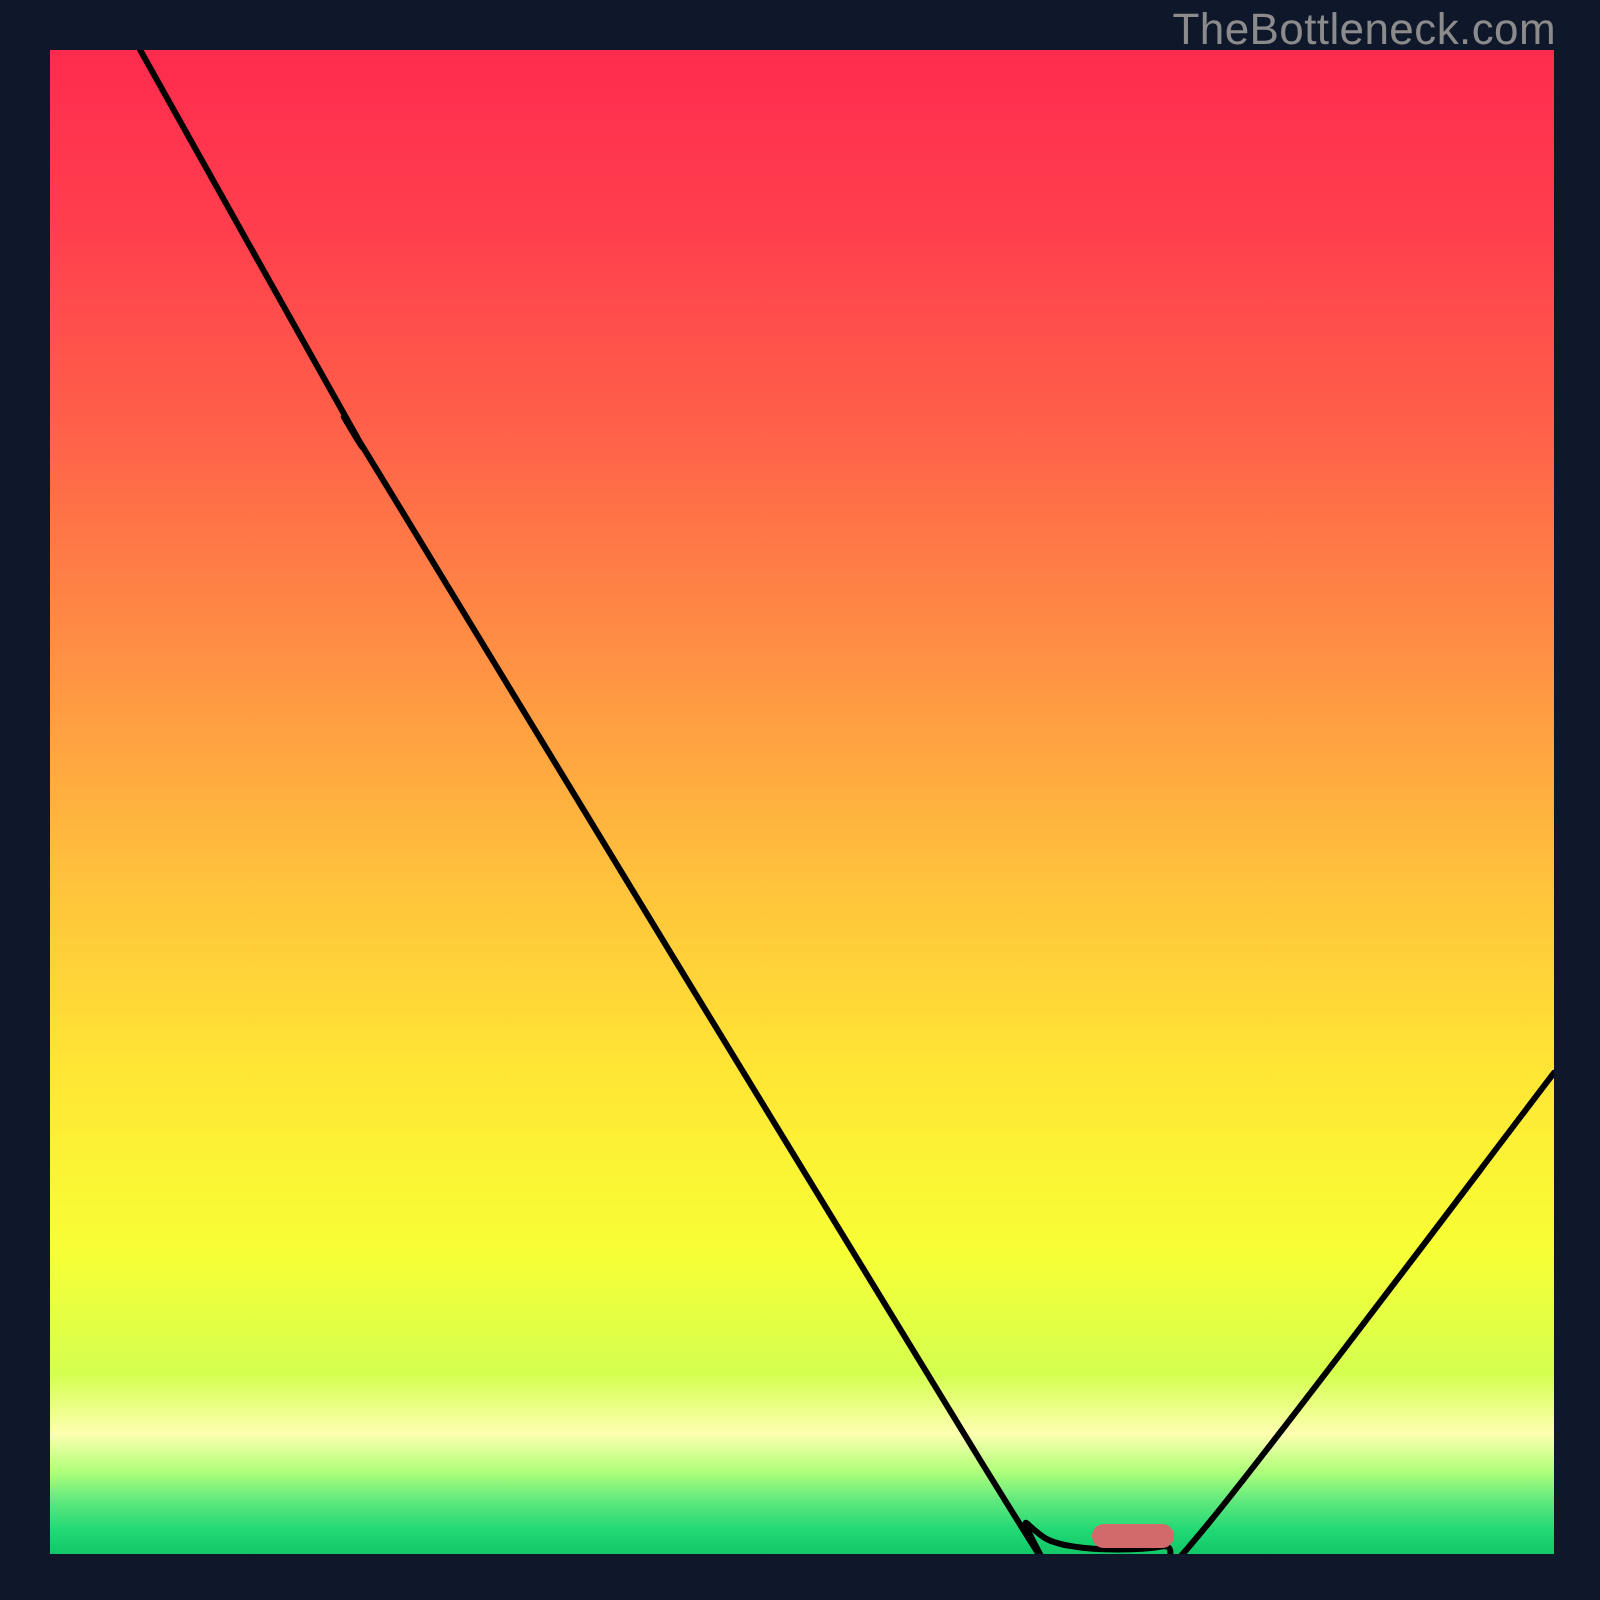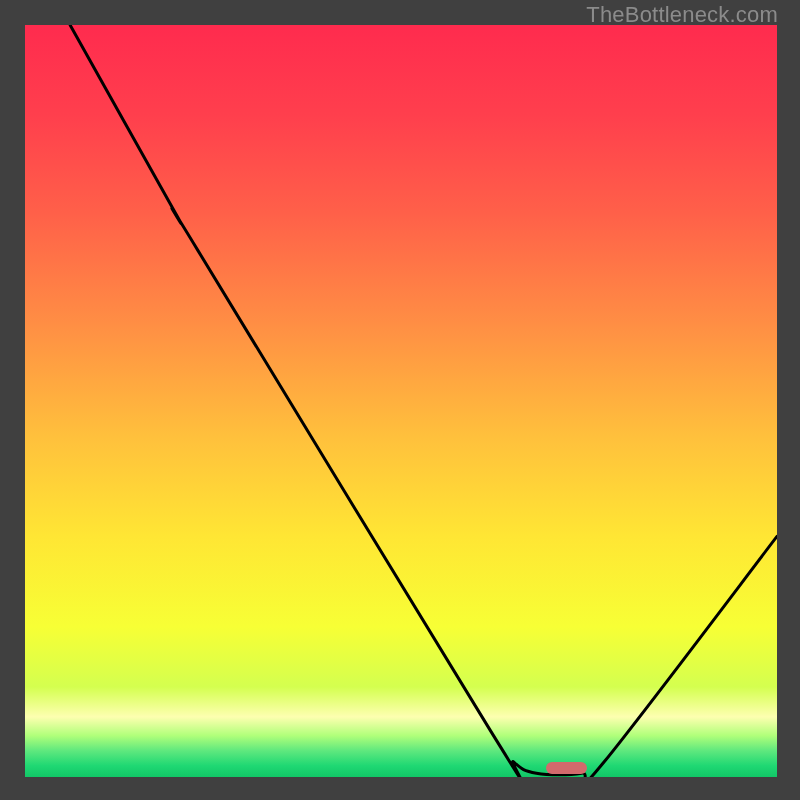--- a/index.html
+++ b/index.html
@@ -9,21 +9,21 @@
     height: 800px;
     background: #000;
     overflow: hidden;
   }
   .frame {
     position: absolute;
     left: 0;
     top: 0;
     width: 800px;
     height: 800px;
-    background: #404040;
+    background: #0f172a;
   }
   .plot {
     position: absolute;
     left: 25px;
     top: 25px;
     width: 752px;
     height: 752px;
     overflow: hidden;
   }
   .gradient {

